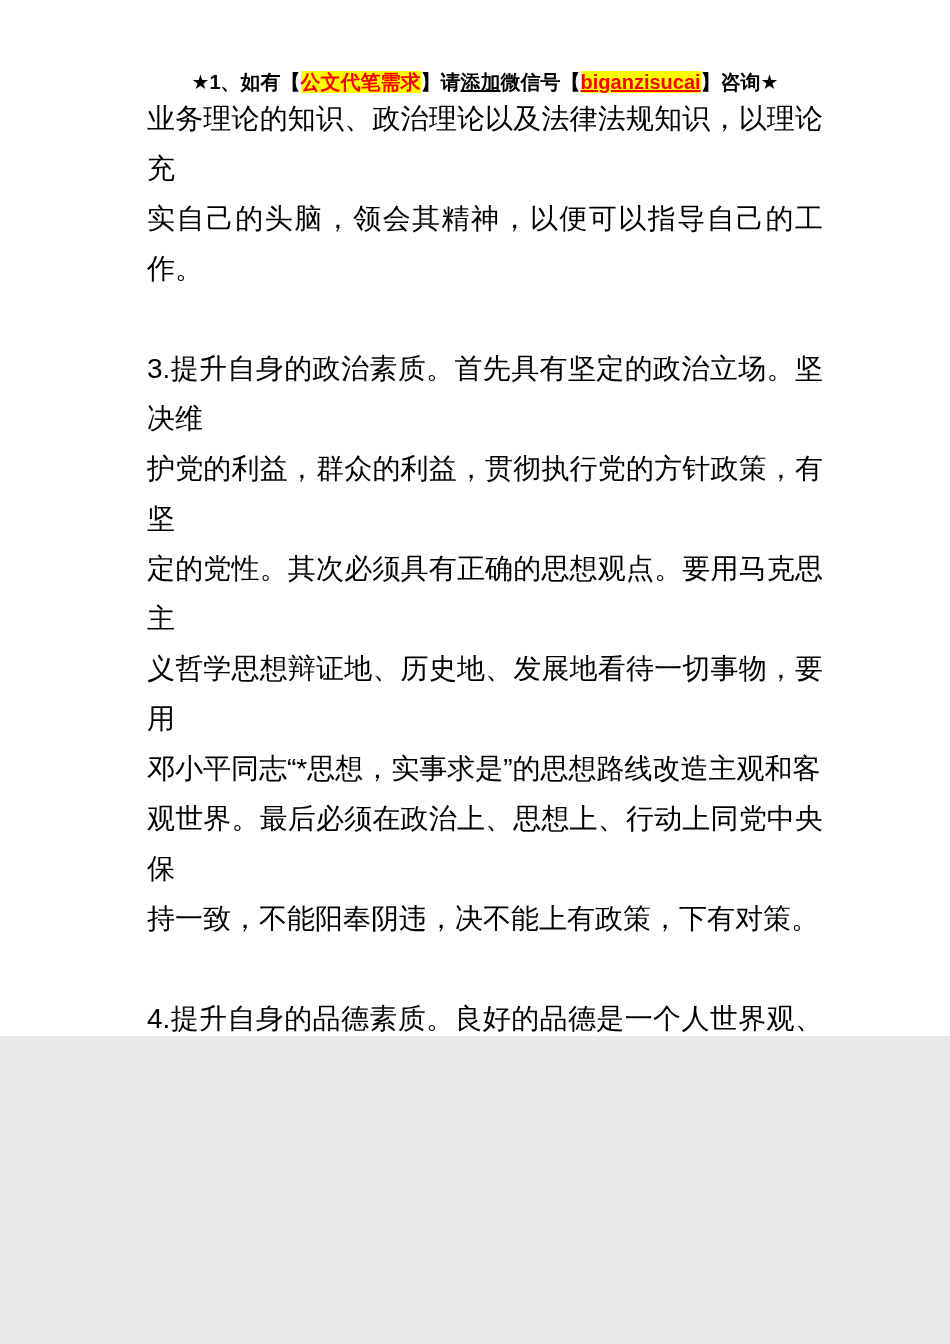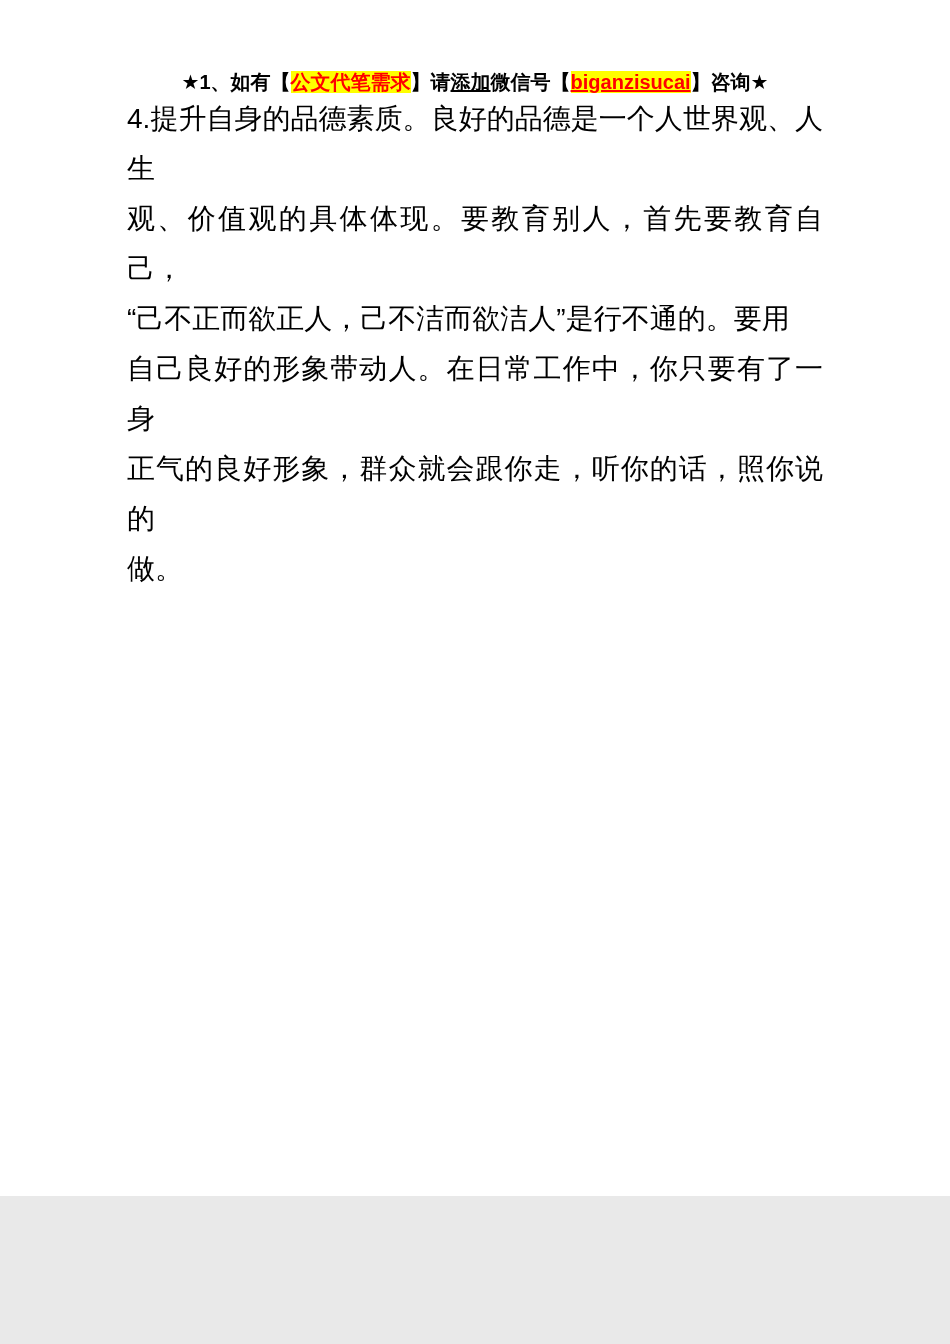--- a/index.html
+++ b/index.html
@@ -3,27 +3,28 @@
 <meta charset="utf-8">
 <style>
   html, body {
     margin: 0;
     padding: 0;
     background: #e9e9e9;
   }
   .page {
     position: relative;
     width: 950px;
-    height: 1196px;
+    height: 1036px;
     margin: 0 auto;
     background: var(--page-bg, #ffffff);
     color: var(--body-text, #000000);
     font-family: "Liberation Sans", "DejaVu Sans", sans-serif;
     overflow: hidden;
     box-sizing: border-box;
+    padding-left: 20px;
   }
   .notice {
     text-align: center;
     font-size: 20px;
     line-height: 24px;
     font-weight: 700;
     white-space: nowrap;
   }
   .notice-top {
     padding-top: 70px;
@@ -58,20 +59,29 @@
 
 <div class="page">
 
   <div class="notice notice-top">
     <div class="notice-line">
       <span>★1、如有【</span><span class="hl">公文代笔需求</span><span>】请</span><span class="ul">添加</span><span>微信号【</span><span class="hl ul">biganzisucai</span><span>】咨询★</span>
     </div>
   </div>
 
   <div class="content">
+    <p>业务理论的知识、政治理论以及法律法规知识，以理论充
+实自己的头脑，领会其精神，以便可以指导自己的工作。</p>
+    <p>3.提升自身的政治素质。首先具有坚定的政治立场。坚决维
+护党的利益，群众的利益，贯彻执行党的方针政策，有坚
+定的党性。其次必须具有正确的思想观点。要用马克思主
+义哲学思想辩证地、历史地、发展地看待一切事物，要用
+邓小平同志“*思想，实事求是”的思想路线改造主观和客
+观世界。最后必须在政治上、思想上、行动上同党中央保
+持一致，不能阳奉阴违，决不能上有政策，下有对策。</p>
     <p>4.提升自身的品德素质。良好的品德是一个人世界观、人生
 观、价值观的具体体现。要教育别人，首先要教育自己，
 “己不正而欲正人，己不洁而欲洁人”是行不通的。要用
 自己良好的形象带动人。在日常工作中，你只要有了一身
 正气的良好形象，群众就会跟你走，听你的话，照你说的
 做。</p>
 
   </div>
 
 </div>

